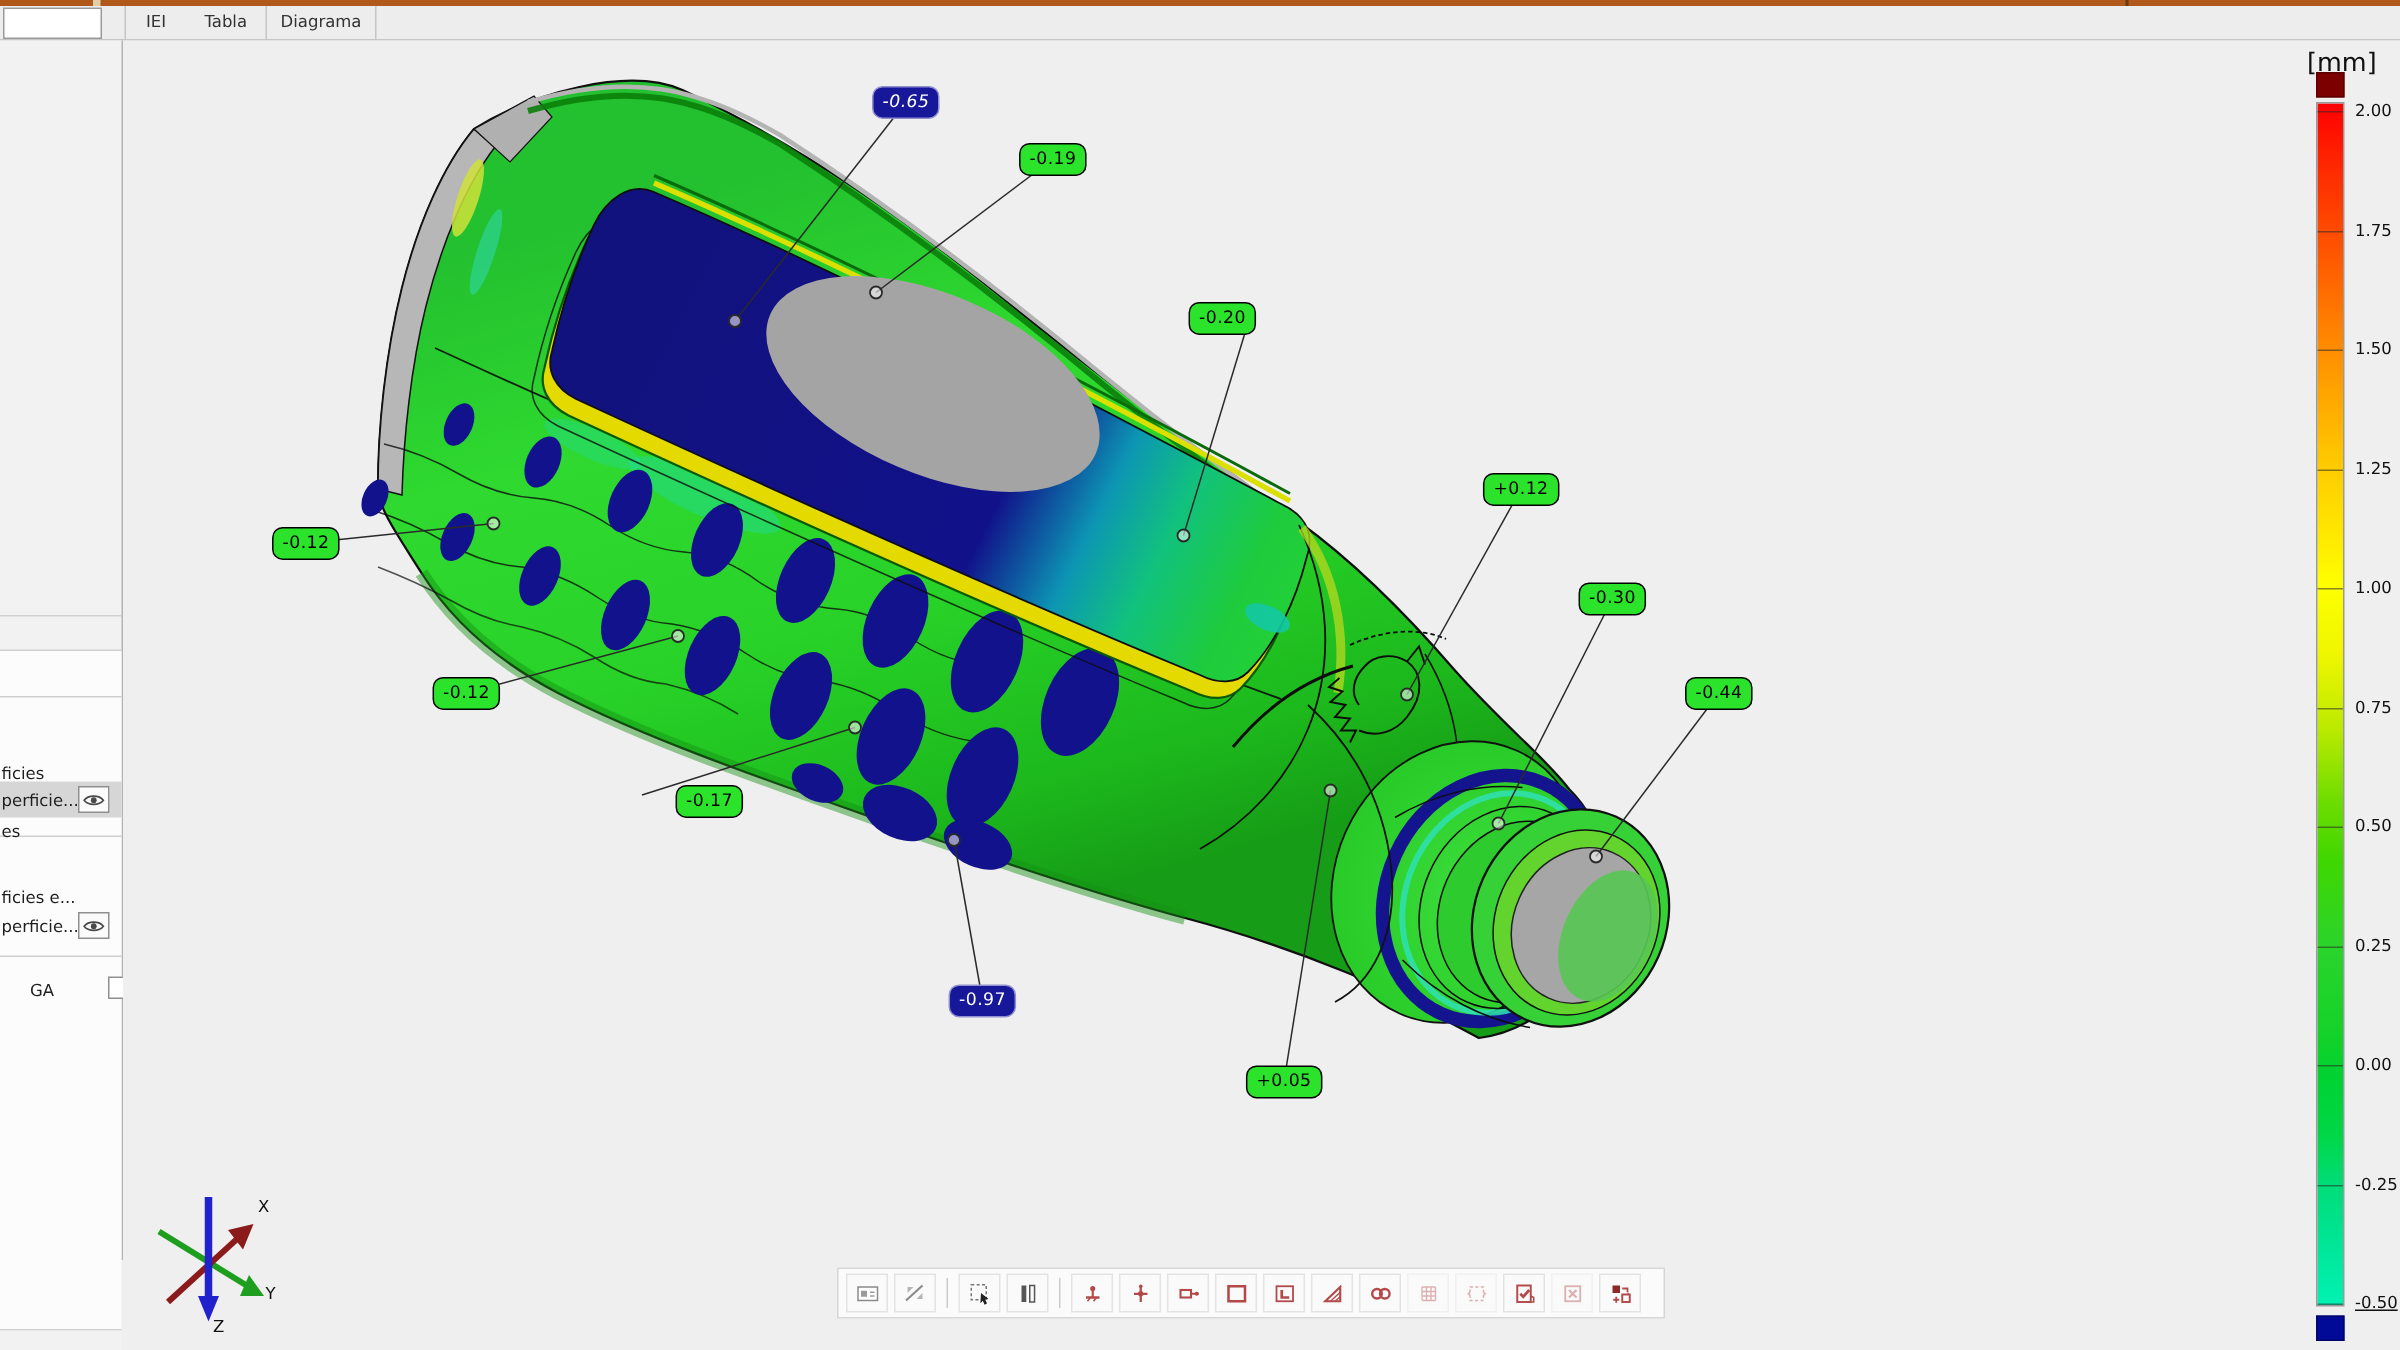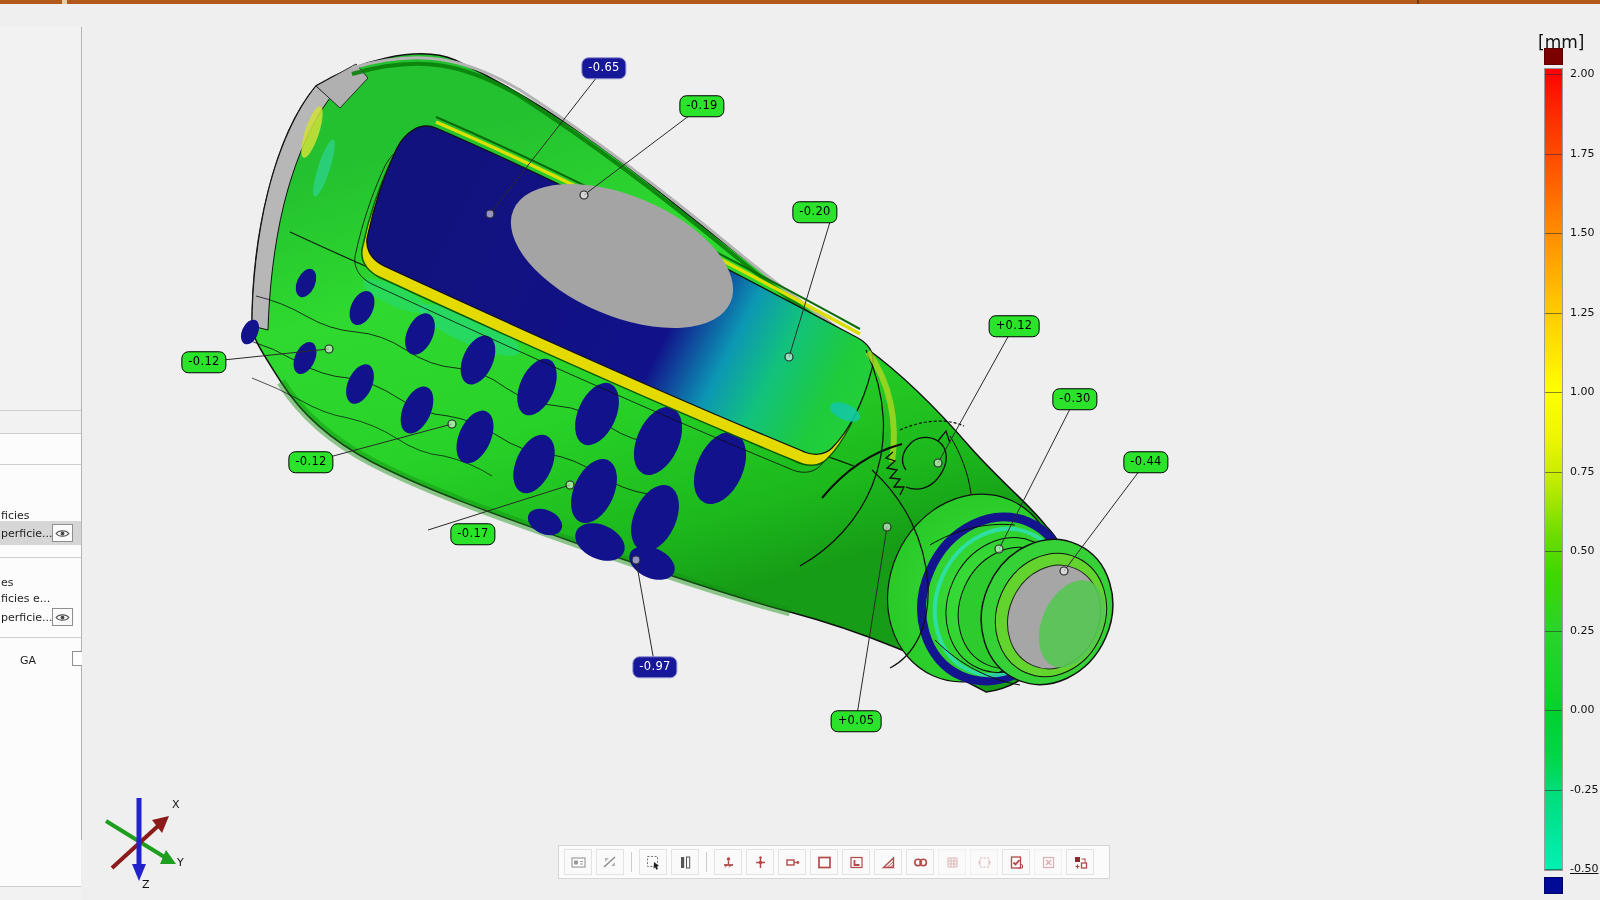--- a/index.html
+++ b/index.html
@@ -55,41 +55,47 @@
 </head>
 <body>
 
 <div class="page">
 
   <div class="topstrip">
     <div class="notch"></div>
     <div class="seg"></div>
   </div>
 
+  <div class="tabbar">
+    <input class="addrbox" value="" style="">
+    <div class="tab first" style="left:83px;width:40px;">IEI</div>
+    <div class="tab" style="left:124px;width:53px;">Tabla</div>
+    <div class="tab" style="left:178px;width:72px;">Diagrama</div>
+  </div>
 
   <div class="sidepanel">
     <div class="sp-white"></div>
     <div class="hline" style="top:383px;"></div>
     <div class="hline" style="top:406px;"></div>
     <div class="hline" style="top:437px;"></div>
 
     <div class="sp-label" style="top:482px;">ficies</div>
     <div class="sp-row sel" style="top:494px;">
       <span class="sp-label" style="top:6px;">perficie...</span>
       <span class="eyebtn">
         <svg width="15" height="11" viewBox="0 0 16 12">
           <path d="M1,6 C4,2 12,2 15,6 C12,10 4,10 1,6 Z" fill="none" stroke="#4a4a4a" stroke-width="1.2"></path>
           <circle cx="8" cy="6" r="2.1" fill="#4a4a4a"></circle>
         </svg>
       </span>
     </div>
 
     <div class="hline" style="top:530px;"></div>
 
-    <div class="sp-label" style="top:549px;">es</div>
+    <div class="sp-label" style="top:521px;">es</div>
     <div class="sp-label" style="top:565px;">ficies e...</div>
     <div class="sp-row" style="top:578px;">
       <span class="sp-label" style="top:6px;">perficie...</span>
       <span class="eyebtn">
         <svg width="15" height="11" viewBox="0 0 16 12">
           <path d="M1,6 C4,2 12,2 15,6 C12,10 4,10 1,6 Z" fill="none" stroke="#4a4a4a" stroke-width="1.2"></path>
           <circle cx="8" cy="6" r="2.1" fill="#4a4a4a"></circle>
         </svg>
       </span>
     </div>
@@ -266,21 +272,21 @@
       <circle cx="452" cy="424" r="4" fill="rgba(255,255,255,0.55)" stroke="#2a2a2a" stroke-width="1.2"></circle>
       <line x1="428" y1="530" x2="570" y2="485" stroke="#2a2a2a" stroke-width="1"></line>
       <circle cx="570" cy="485" r="4" fill="rgba(255,255,255,0.55)" stroke="#2a2a2a" stroke-width="1.2"></circle>
       <line x1="655" y1="667" x2="636" y2="560" stroke="#2a2a2a" stroke-width="1"></line>
       <circle cx="636" cy="560" r="4" fill="rgba(255,255,255,0.55)" stroke="#2a2a2a" stroke-width="1.2"></circle>
       <line x1="856" y1="721" x2="887" y2="527" stroke="#2a2a2a" stroke-width="1"></line>
       <circle cx="887" cy="527" r="4" fill="rgba(255,255,255,0.55)" stroke="#2a2a2a" stroke-width="1.2"></circle>
     </svg>
 
   <div id="ann-layer">
-      <div class="ann neg" style="left: 604px; top: 68px;">-0.65</div>
+      <div class="ann neg" style="left: 604px; top: 68px; font-style: italic;">-0.65</div>
       <div class="ann pos" style="left: 702px; top: 106px;">-0.19</div>
       <div class="ann pos" style="left: 815px; top: 212px;">-0.20</div>
       <div class="ann pos" style="left: 204px; top: 362px;">-0.12</div>
       <div class="ann pos" style="left: 1014px; top: 326px;">+0.12</div>
       <div class="ann pos" style="left: 1075px; top: 399px;">-0.30</div>
       <div class="ann pos" style="left: 1146px; top: 462px;">-0.44</div>
       <div class="ann pos" style="left: 311px; top: 462px;">-0.12</div>
       <div class="ann pos" style="left: 428px; top: 534px; margin-left: 45px;">-0.17</div>
       <div class="ann neg" style="left: 655px; top: 667px;">-0.97</div>
       <div class="ann pos" style="left: 856px; top: 721px;">+0.05</div>

